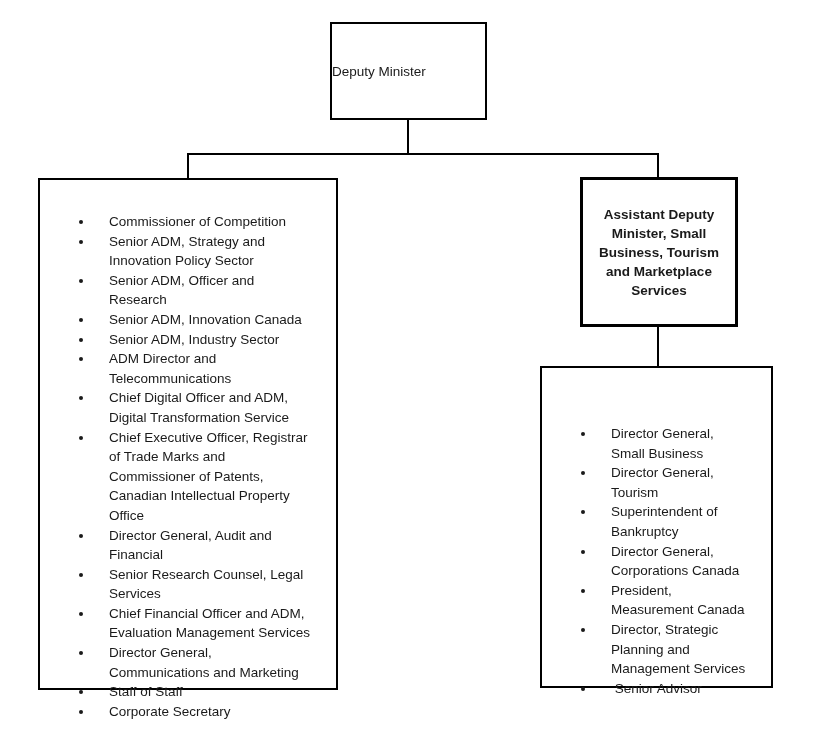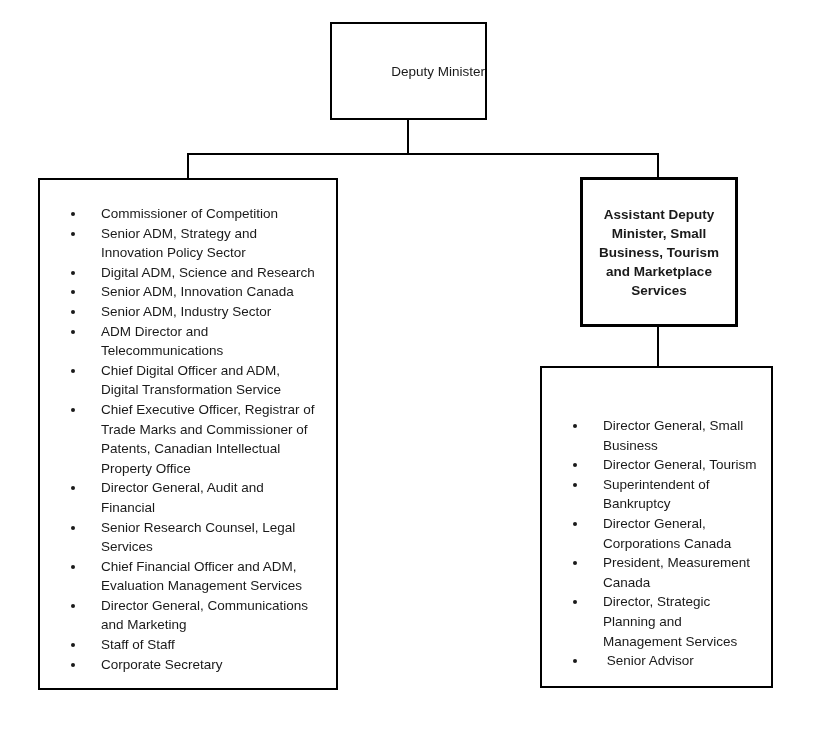--- a/index.html
+++ b/index.html
@@ -24,21 +24,21 @@
   .line {
     position: absolute;
     background: #000000;
   }
   
   #root-box {
     left: 330px; top: 22px;
     width: 157px; height: 98px;
     display: flex;
     align-items: center;
-    justify-content: flex-end;
+    justify-content: flex-start;
     text-align: center;
     font-size: 13.5px;
   }
   
   #left-box {
     left: 38px; top: 178px;
     width: 300px; height: 512px;
   }
   
   #adm-box {
@@ -53,21 +53,21 @@
     font-size: 13.5px;
     line-height: 19px;
     padding: 6px 12px;
   }
   
   #right-box {
     left: 540px; top: 366px;
     width: 233px; height: 322px;
   }
   ul.role-list {
-    margin: 8px;
+    margin: 16px;
     list-style: disc outside;
     font-size: 13.5px;
     line-height: 19.6px;
   }
   #left-box ul.role-list {
     padding: 16px 8px 0 38px;
   }
   #right-box ul.role-list {
     padding: 40px 6px 0 38px;
   }
@@ -88,21 +88,21 @@
   <div class="line" style="left:407px; top:120px; width:2px; height:34px;"></div>
   <div class="line" style="left:187px; top:153px; width:472px; height:2px;"></div>
   <div class="line" style="left:187px; top:153px; width:2px; height:25px;"></div>
   <div class="line" style="left:657px; top:153px; width:2px; height:24px;"></div>
   <div class="line" style="left:657px; top:327px; width:2px; height:39px;"></div>
 
   <div id="left-box" class="box">
     <ul class="role-list">
         <li>Commissioner of Competition</li>
         <li>Senior ADM, Strategy and Innovation Policy Sector</li>
-        <li>Digital ADM, Science and Research</li>
+        <li>Senior ADM, Officer and Research</li>
         <li>Senior ADM, Innovation Canada</li>
         <li>Senior ADM, Industry Sector</li>
         <li>ADM Director and Telecommunications</li>
         <li>Chief Digital Officer and ADM, Digital Transformation Service</li>
         <li>Chief Executive Officer, Registrar of Trade Marks and Commissioner of Patents, Canadian Intellectual Property Office</li>
         <li>Director General, Audit and Financial</li>
         <li>Senior Research Counsel, Legal Services</li>
         <li>Chief Financial Officer and ADM, Evaluation Management Services</li>
         <li>Director General, Communications and Marketing</li>
         <li>Staff of Staff</li>

